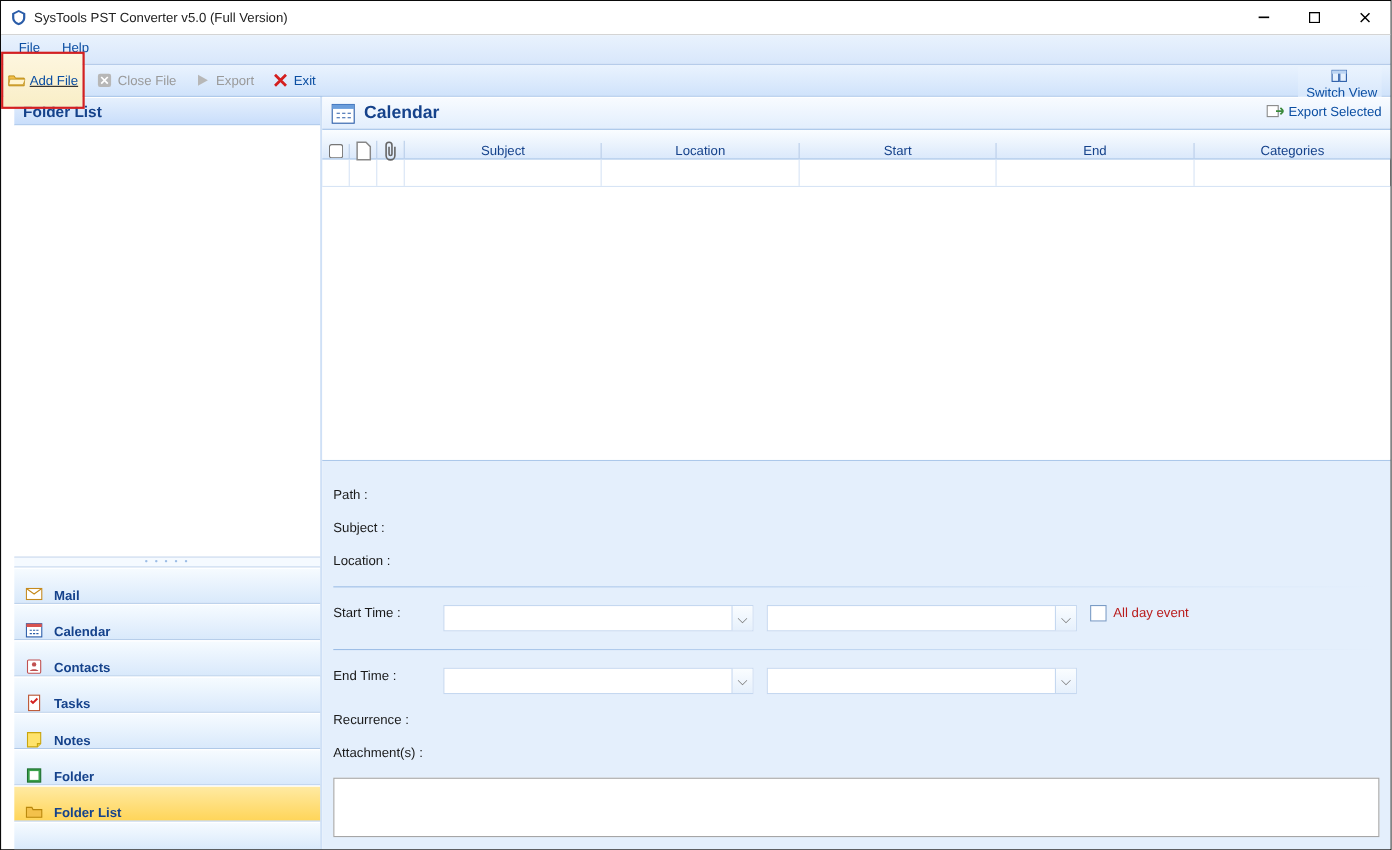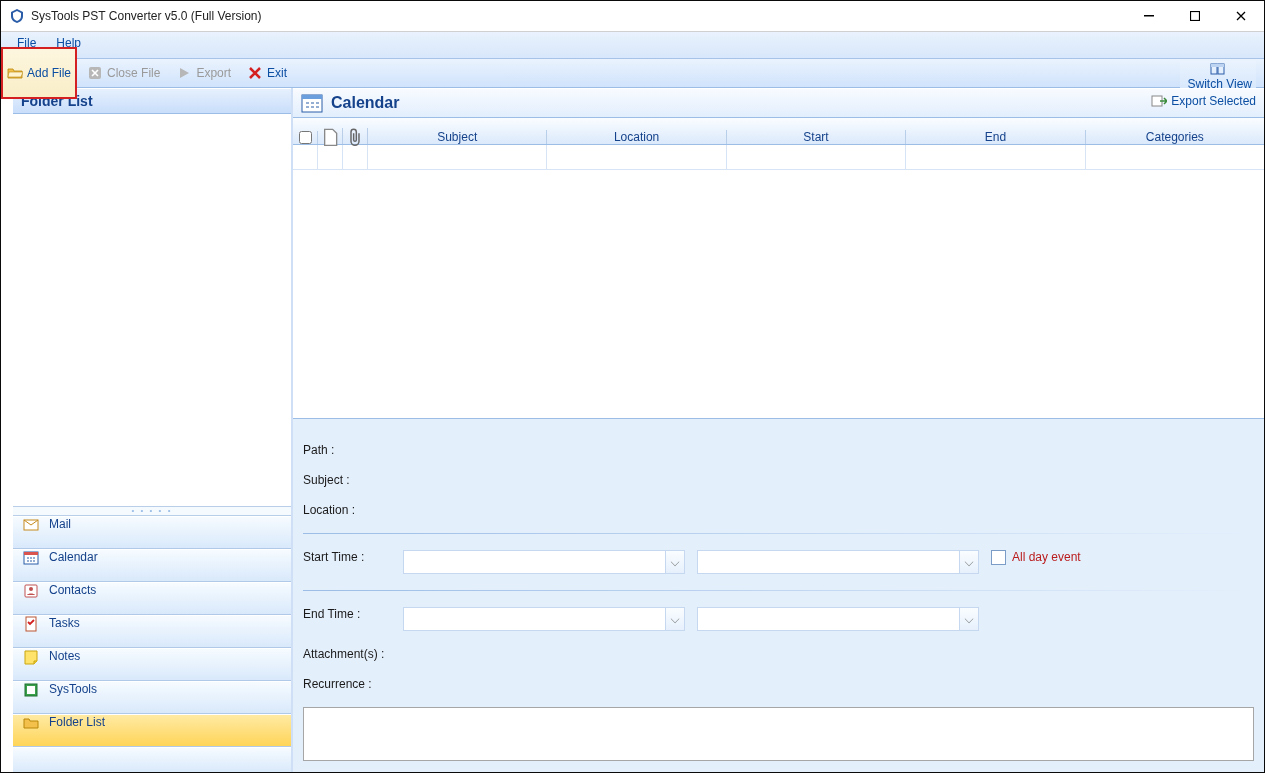--- a/index.html
+++ b/index.html
@@ -14,31 +14,31 @@
   .win-btn svg{width:10px;height:10px;}
   
   .menubar{height:26px;background:linear-gradient(#e9f2fd,#d8e7fb);border-bottom:1px solid #a8c3e6;display:flex;align-items:flex-start;padding:0 6px;}
   .menubar .menu-item{padding:4px 10px;color:#0b4ea2;}
   
   .toolbar{height:28px;background:linear-gradient(#eaf3fe,#d0e3fb);border-bottom:1px solid #9cbde6;display:flex;align-items:center;position:relative;}
   .tb-left{display:flex;align-items:center;}
   .tb-btn{display:flex;align-items:center;height:22px;padding:0 6px;margin-right:4px;cursor:default;}
   .tb-btn .lbl{margin-left:4px;}
   .tb-btn.disabled{color:#9a9a9a;}
-  .tb-btn.highlight{border:2px solid #d42020;border-radius:0;background:linear-gradient(#fdf6df,#f9eec7);height:24px;margin:-1px 4px -1px 0;padding:12px 4px;}
+  .tb-btn.highlight{border:2px solid #d42020;border-radius:0;background:linear-gradient(#fdf6df,#f9eec7);height:24px;margin:-1px 4px -1px 0;padding:12px 4px;text-decoration:underline;}
   .tb-right{position:absolute;right:8px;top:2px;display:flex;align-items:center;background:linear-gradient(#eaf3fe,#d0e3fb);padding:0 4px;flex-direction:column;}
   .ic{width:16px;height:16px;display:inline-block;flex:0 0 auto;}
   
   .main{flex:1;display:flex;min-height:0;padding-left:12px;}
   .left-pane{width:278px;display:flex;flex-direction:column;border-right:2px solid #cfe0f6;}
   .folder-header{height:24px;background:linear-gradient(#e6f0fd,#c9defb);border-top:1px solid #fff;border-bottom:1px solid #9cbde6;display:flex;align-items:center;padding:0 8px;color:#15428b;font-weight:bold;font-size:14px;}
   .folder-tree{flex:1;background:#fff;border-bottom:1px solid #b9cee9;}
   .grip{height:8px;text-align:center;color:#9cbde6;font-size:8px;letter-spacing:2px;line-height:8px;background:#f5faff;border-bottom:1px solid #b9cee9;}
   .nav-buttons{display:flex;flex-direction:column;}
-  .nav-btn{height:31px;display:flex;align-items:flex-start;padding:0 10px;background:linear-gradient(#f6fbff,#d9e9fb);border-top:1px solid #fff;border-bottom:1px solid #b0c9e8;color:#15428b;font-weight:normal;}
+  .nav-btn{height:31px;display:flex;align-items:flex-end;padding:0 10px;background:linear-gradient(#f6fbff,#d9e9fb);border-top:1px solid #fff;border-bottom:1px solid #b0c9e8;color:#15428b;font-weight:bold;}
   .nav-btn.active{background:linear-gradient(#ffeaa3,#ffd559);color:#15428b;}
   .nav-btn .ic{margin-right:10px;}
   .nav-footer{height:24px;background:linear-gradient(#f6fbff,#d9e9fb);border-top:1px solid #fff;}
   
   .right-pane{flex:1;display:flex;flex-direction:column;min-width:0;}
   .cal-header{height:28px;background:linear-gradient(#f8fbff,#e2eefd);border-top:1px solid #fff;border-bottom:1px solid #9cbde6;display:flex;align-items:center;padding:0 8px;position:relative;}
   .cal-header .ic.big{width:22px;height:20px;margin-right:8px;}
   .cal-title{color:#15428b;font-weight:bold;font-size:16px;}
   .export-selected{position:absolute;right:8px;top:4px;display:flex;align-items:center;color:#0b4ea2;}
   .export-selected .ic{margin-right:4px;}
@@ -206,21 +206,21 @@
                 <path d="M2 2h12v10l-3 3H2z" fill="#ffe36b" stroke="#c9a50e"></path>
                 <path d="M11 15v-3h3" fill="#f5d440" stroke="#c9a50e"></path>
               </svg></span>
           <span>Notes</span>
         </div>
         <div class="nav-btn">
           <span class="ic"><svg viewBox="0 0 16 16">
                 <rect x="2" y="2" width="12" height="12" fill="#3aa04a" stroke="#1e7030"></rect>
                 <rect x="4" y="4" width="8" height="8" fill="#fff"></rect>
               </svg></span>
-          <span>SysTools</span>
+          <span>Folder</span>
         </div>
         <div class="nav-btn active">
           <span class="ic"><svg viewBox="0 0 16 16">
                 <path fill="#f3c14b" stroke="#b8860b" d="M1 4h5l1 2h8v7H1z"></path>
               </svg></span>
           <span>Folder List</span>
         </div>
       </div>
       <div class="nav-footer"></div>
     </div>
@@ -304,22 +304,22 @@
         <div class="drow">
           <span class="dlabel">End Time :</span>
           <div class="dd">
               <span class="arrow">⌵</span>
             </div>
           <div class="dd">
               <span class="arrow">⌵</span>
             </div>
         </div>
         <div class="drow">
+            <span class="dlabel">Recurrence :</span>
+          </div>
+        <div class="drow">
             <span class="dlabel">Attachment(s) :</span>
-          </div>
-        <div class="drow">
-            <span class="dlabel">Recurrence :</span>
           </div>
         <div class="attach-box"></div>
       </div>
     </div>
   </div>
 </div>
 
 </body></html>

